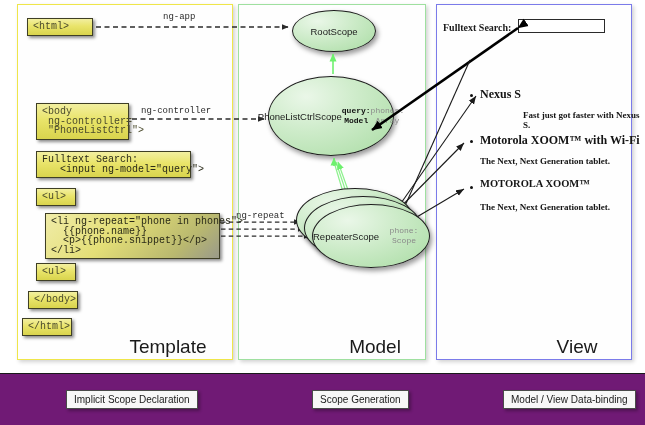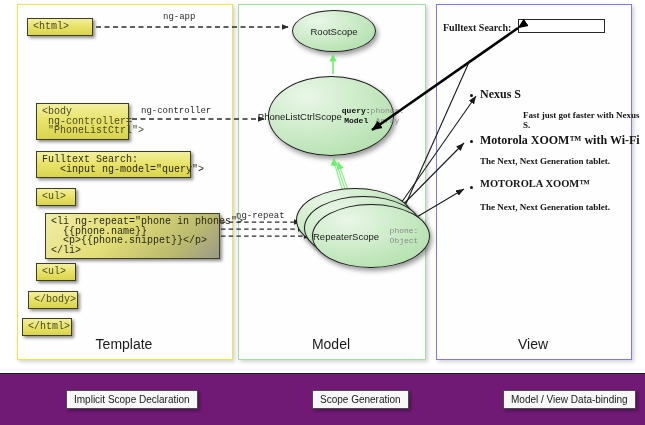--- a/index.html
+++ b/index.html
@@ -9,21 +9,21 @@
   #stage{position:absolute;left:0;top:0;width:645px;height:425px;}
 
   
   .panel{position:absolute;background:#fefefe;
          box-shadow:2px 2px 4px rgba(0,0,0,.18);}
   #panel-template{left:17px;top:4px;width:214px;height:354px;border:1.5px solid #efe64a;}
   #panel-model{left:238px;top:4px;width:186px;height:354px;border:1.5px solid #9fe0a0;}
   #panel-view{left:436px;top:4px;width:194px;height:354px;border:1.5px solid #7b7bea;}
 
   .panel-title{position:absolute;width:100%;text-align:center;
-               font-size:14px;color:#1a1a1a;}
+               font-size:19px;color:#1a1a1a;margin-left:44px;}
   #title-template{left:17px;top:336px;width:214px;}
   #title-model{left:238px;top:336px;width:186px;}
   #title-view{left:436px;top:336px;width:194px;}
 
   
   .code-box{position:absolute;
             background:linear-gradient(to bottom,#f2efa0 0%,#e9e46a 45%,#d9d44d 100%);
             border:1px solid #3f3f25;
             box-shadow:2px 2px 3px rgba(0,0,0,.45);
             font-family:"Liberation Mono",monospace;
@@ -110,21 +110,21 @@
     <span class="ell-prop bold">query: Model</span>
     <span class="ell-prop dim">phones: Array</span>
   </div>
 
   <div class="ellipse" style="left:296px;top:188px;width:116px;height:62px;z-index:1;"></div>
   <div class="ellipse" style="left:304px;top:196px;width:116px;height:62px;z-index:2;"></div>
   <div class="ellipse" id="ell-rep" style="left:312px;top:204px;width:116px;height:62px;z-index:3;">
     <span class="ell-title">Repeater</span>
     <span class="ell-title">Scope</span>
     <span style="height:6px"></span>
-    <span class="ell-prop dim">phone: Object</span>
+    <span class="ell-prop dim">phone: Scope</span>
   </div>
 
   <div id="view-search-label">Fulltext Search:</div>
   <input id="view-search-input" type="text" placeholder="" style="">
 
   <div class="v-bullet" style="left:470px;top:94px;"></div>
   <div class="v-item v-name" style="left:480px;top:87px;">Nexus S</div>
   <div class="v-item v-snippet" style="left:480px;top:110px;margin-left:43px;">Fast just got faster with Nexus S.</div>
 
   <div class="v-bullet" style="left:470px;top:140px;"></div>

